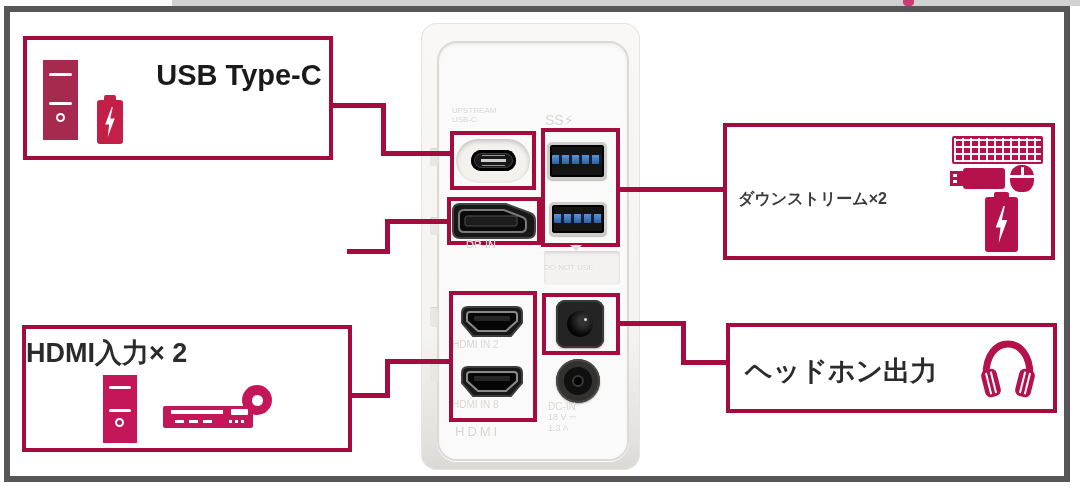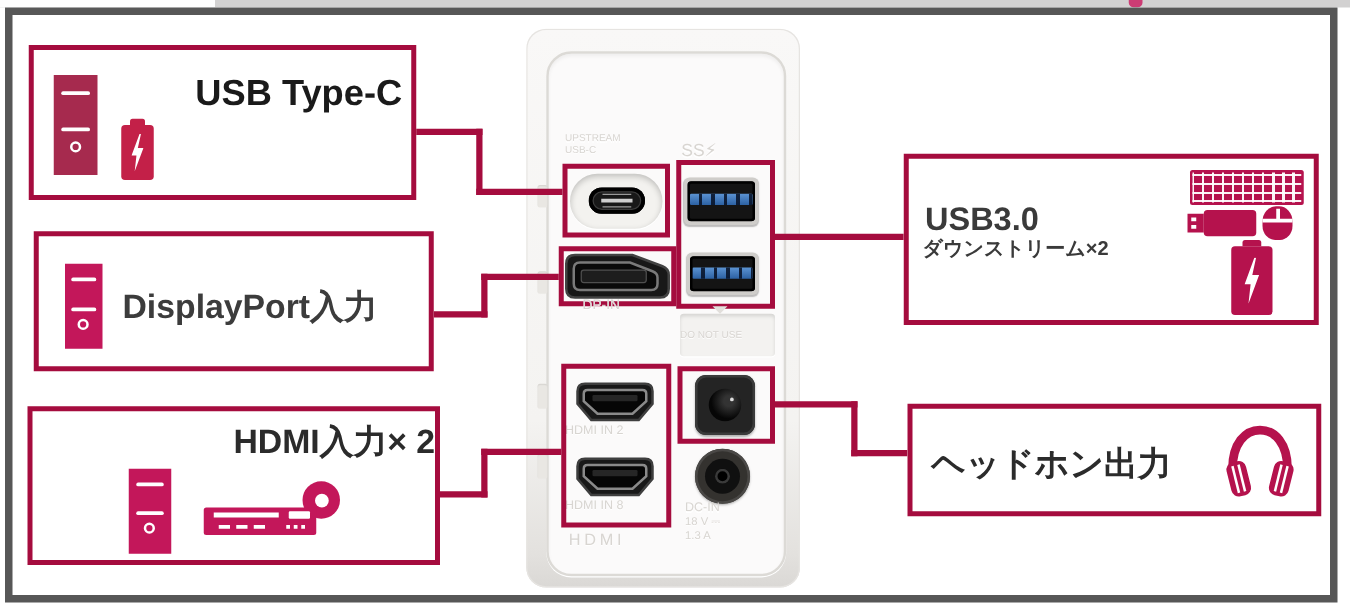--- a/index.html
+++ b/index.html
@@ -198,31 +198,23 @@
       <span class="tl" style="top:52%;"></span>
       <span class="tc" style="top:66%;"></span>
     </div>
     <div class="battery" style="left:70px;top:60px;width:26px;height:44px;background:#c32048;">
       <span class="nub"></span>
       <span class="bolt" style="left:6px;top:7px;width:14px;height:30px;"></span>
     </div>
     <div class="ctext" style="left:118px;top:19px;width:188px;text-align:center;font-size:29px;color:#1a1a1a;">USB Type-C</div>
   </div>
 
-  <div class="abs cbox" style="left:27px;top:185px;width:320px;height:112px;">
-    <div class="tower" style="left:21px;top:22px;width:30px;height:68px;background:#c3175a;">
-      <span class="tl" style="top:16%;"></span>
-      <span class="tl" style="top:52%;"></span>
-      <span class="tc" style="top:64%;"></span>
-    </div>
-    <div class="ctext" style="left:67px;top:38px;font-size:27px;color:#3c3c3c;">DisplayPort入力</div>
-  </div>
 
   <div class="abs cbox" style="left:22px;top:325px;width:330px;height:127px;">
-    <div class="ctext" style="left:0;top:6px;width:100%;text-align:right;font-size:27px;color:#2b2b2b;">HDMI入力× 2</div>
+    <div class="ctext" style="left:0;top:6px;width:100%;text-align:left;font-size:27px;color:#2b2b2b;">HDMI入力× 2</div>
     <div class="tower" style="left:77px;top:46px;width:34px;height:68px;background:#c3175a;">
       <span class="tl" style="top:16%;"></span>
       <span class="tl" style="top:50%;"></span>
       <span class="tc" style="top:63%;"></span>
     </div>
     <div class="disc" style="left:216px;top:56px;width:30px;height:30px;">
       <span class="hole"></span>
     </div>
     <div class="player" style="left:137px;top:77px;width:90px;height:22px;">
       <span class="slot"></span>
@@ -230,21 +222,20 @@
       <span class="d1" style="left:12px;"></span>
       <span class="d2" style="left:26px;"></span>
       <span class="d3" style="left:40px;"></span>
       <span class="p1" style="left:66px;"></span>
       <span class="p2" style="left:72px;"></span>
       <span class="p3" style="left:78px;"></span>
     </div>
   </div>
 
   <div class="abs cbox" style="left:723px;top:123px;width:332px;height:137px;">
-    <div class="ctext" style="left:13px;top:33px;font-size:26px;color:#3a3a3a;">USB3.0</div>
     <div class="ctext" style="left:11px;top:62px;font-size:16px;color:#3a3a3a;">ダウンストリーム×2</div>
     <div class="kbd" style="left:225px;top:9px;width:91px;height:28px;">
       <span class="keys"></span>
     </div>
     <div class="stick-plug" style="left:223px;top:44px;width:13px;height:15px;"></div>
     <div class="stick-body" style="left:236px;top:41px;width:42px;height:21px;"></div>
     <div class="mouse" style="left:283px;top:38px;width:24px;height:27px;"></div>
     <div class="battery" style="left:258px;top:70px;width:33px;height:55px;background:#b5124d;">
       <span class="nub"></span>
       <span class="bolt" style="left:8px;top:9px;width:17px;height:37px;"></span>

